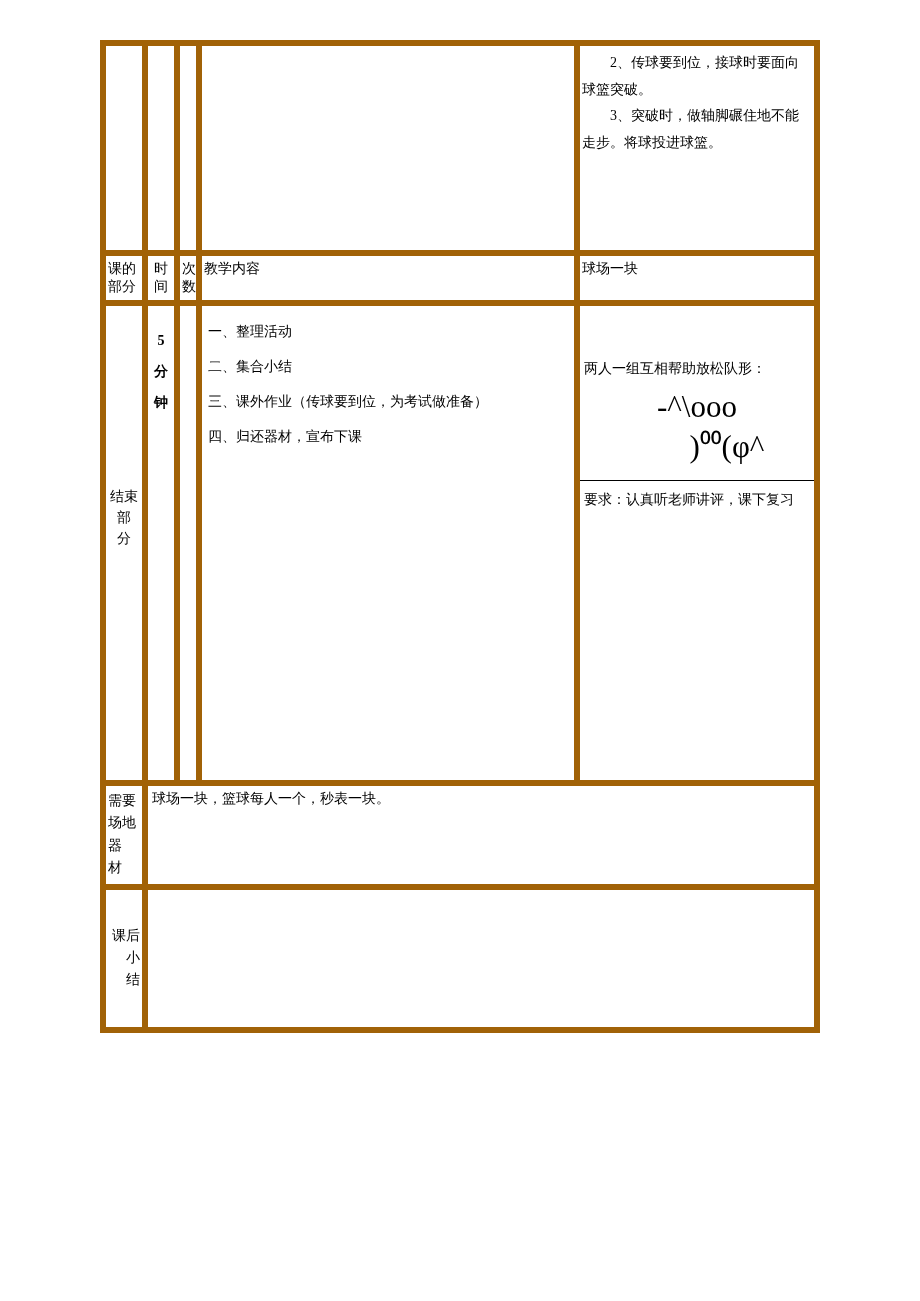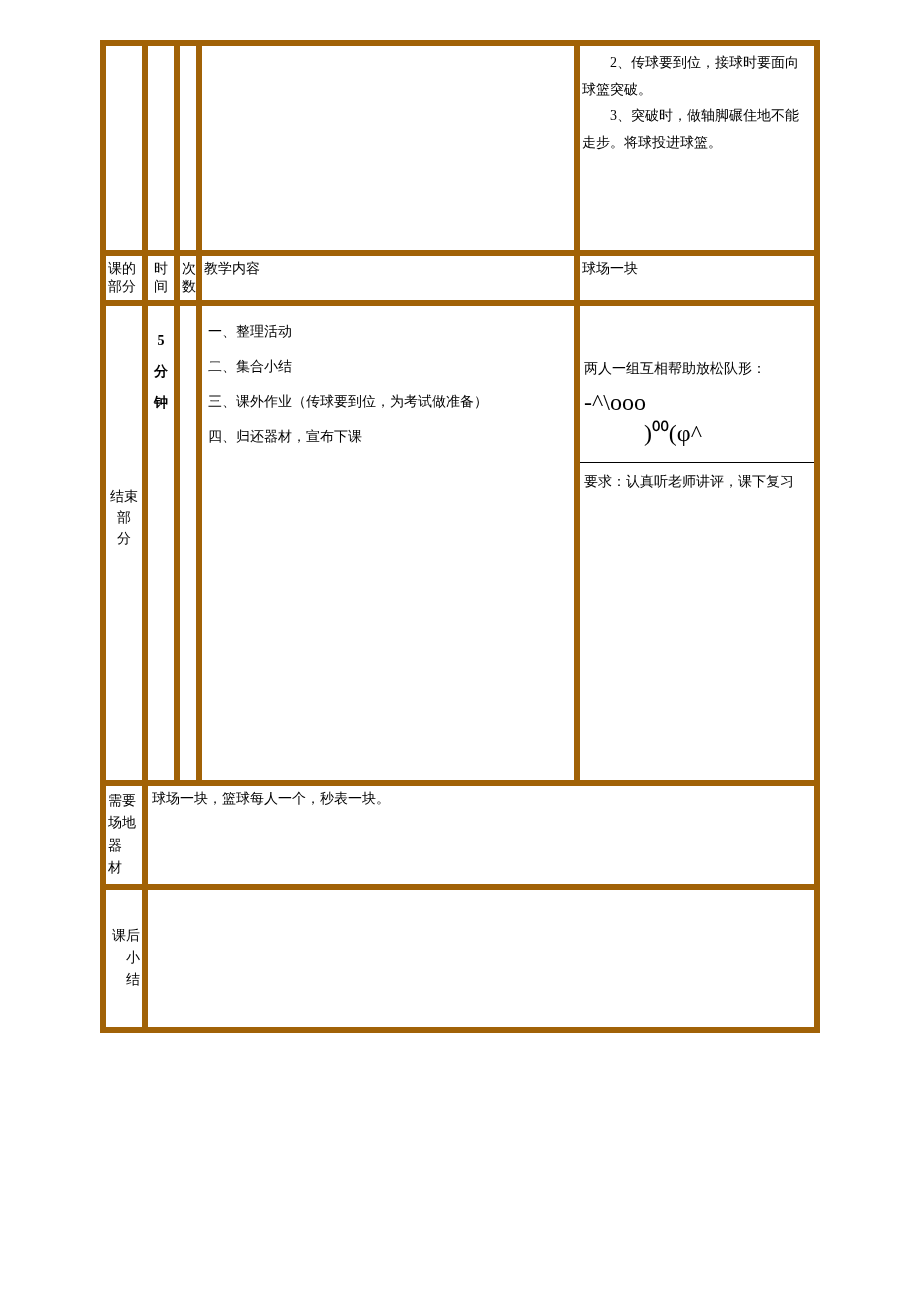--- a/index.html
+++ b/index.html
@@ -59,22 +59,22 @@
   .org-block {
     padding: 6px 4px;
     line-height: 1.8;
   }
   .org-block-border {
     border-bottom: 1px solid #000;
     padding-top: 50px;
   }
   .diagram {
     font-family: serif;
-    font-size: 24px;
-    text-align: left;
+    font-size: 31px;
+    text-align: center;
     padding: 6px 0;
     line-height: 1.3;
   }
   .diagram .line2 {
     padding-left: 60px;
   }
   .tall-row { height: 210px; }
   .equip-label {
     text-align: left;
     line-height: 1.6;

